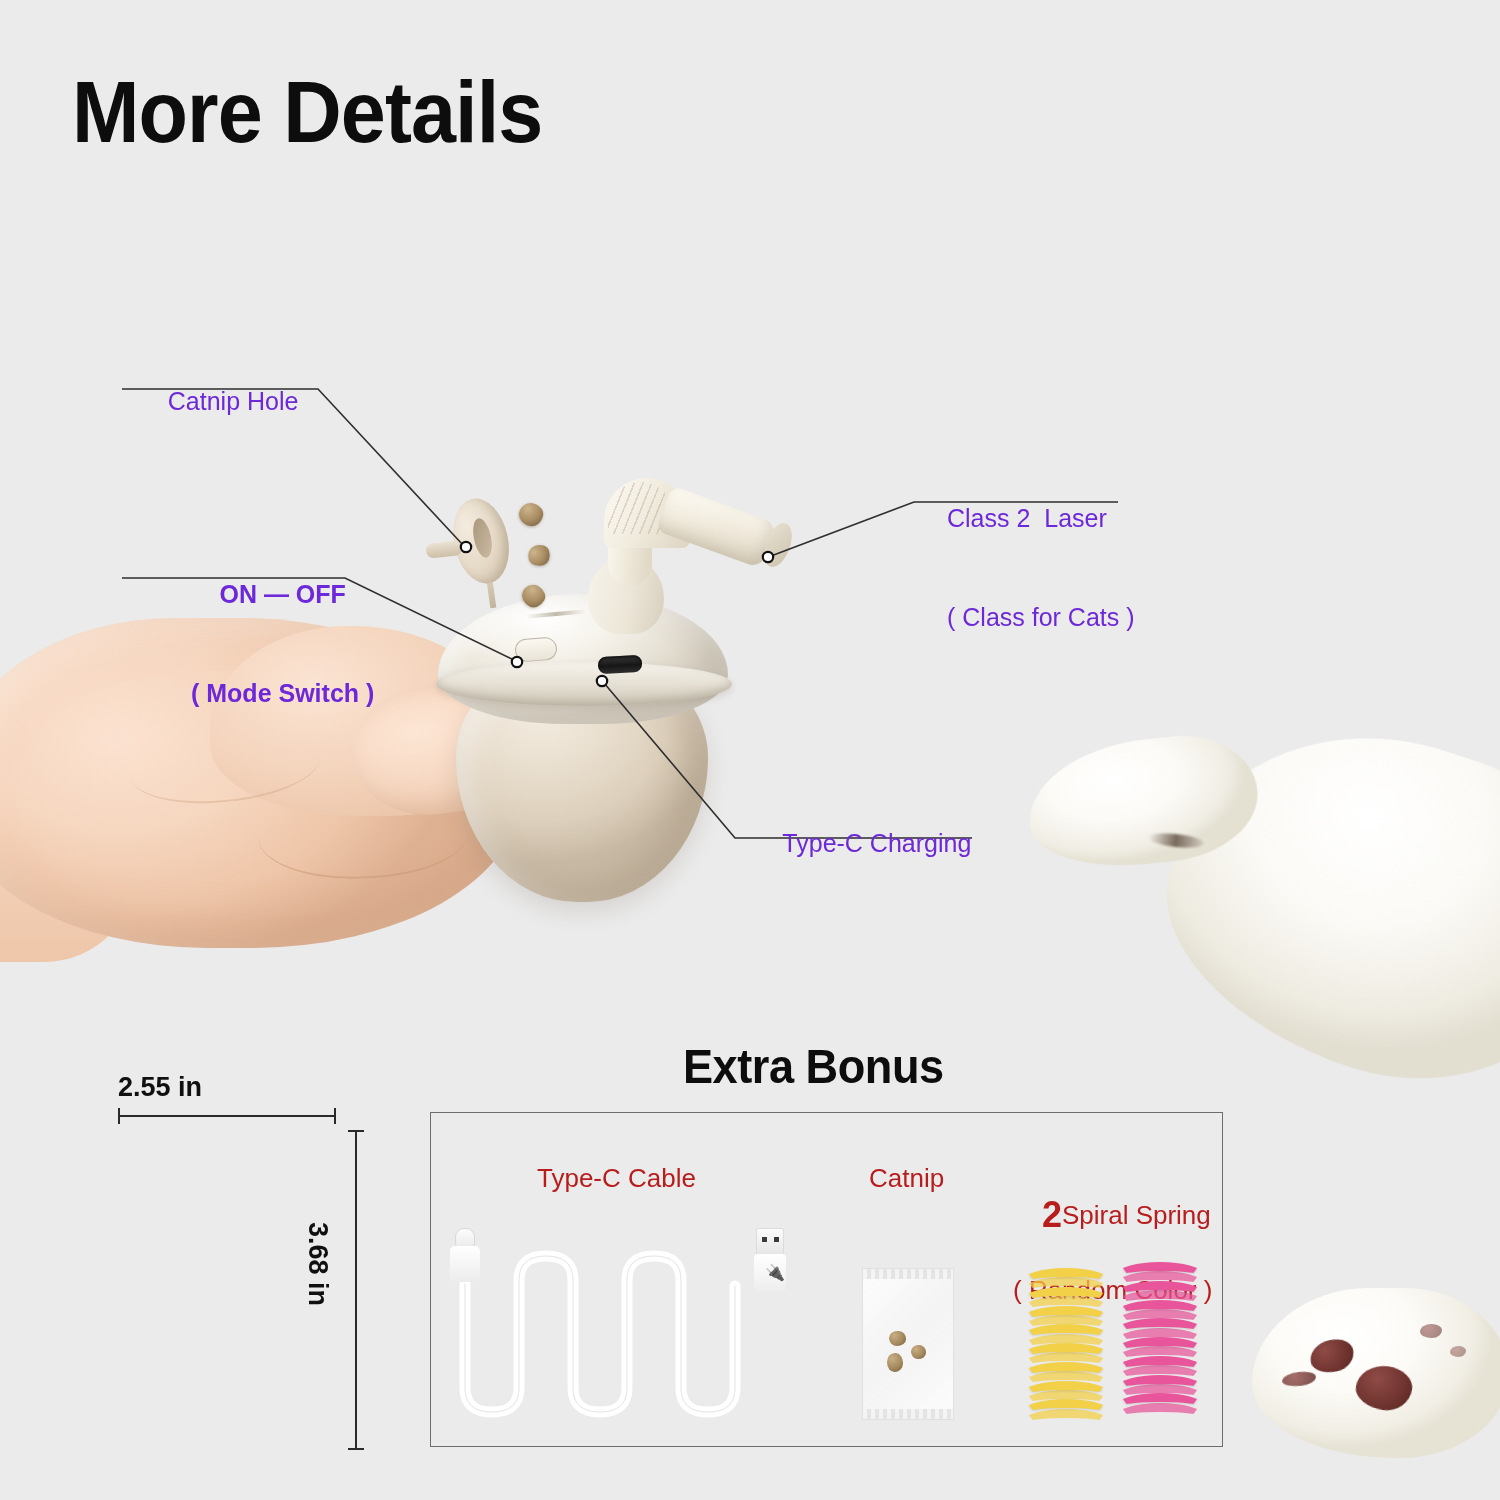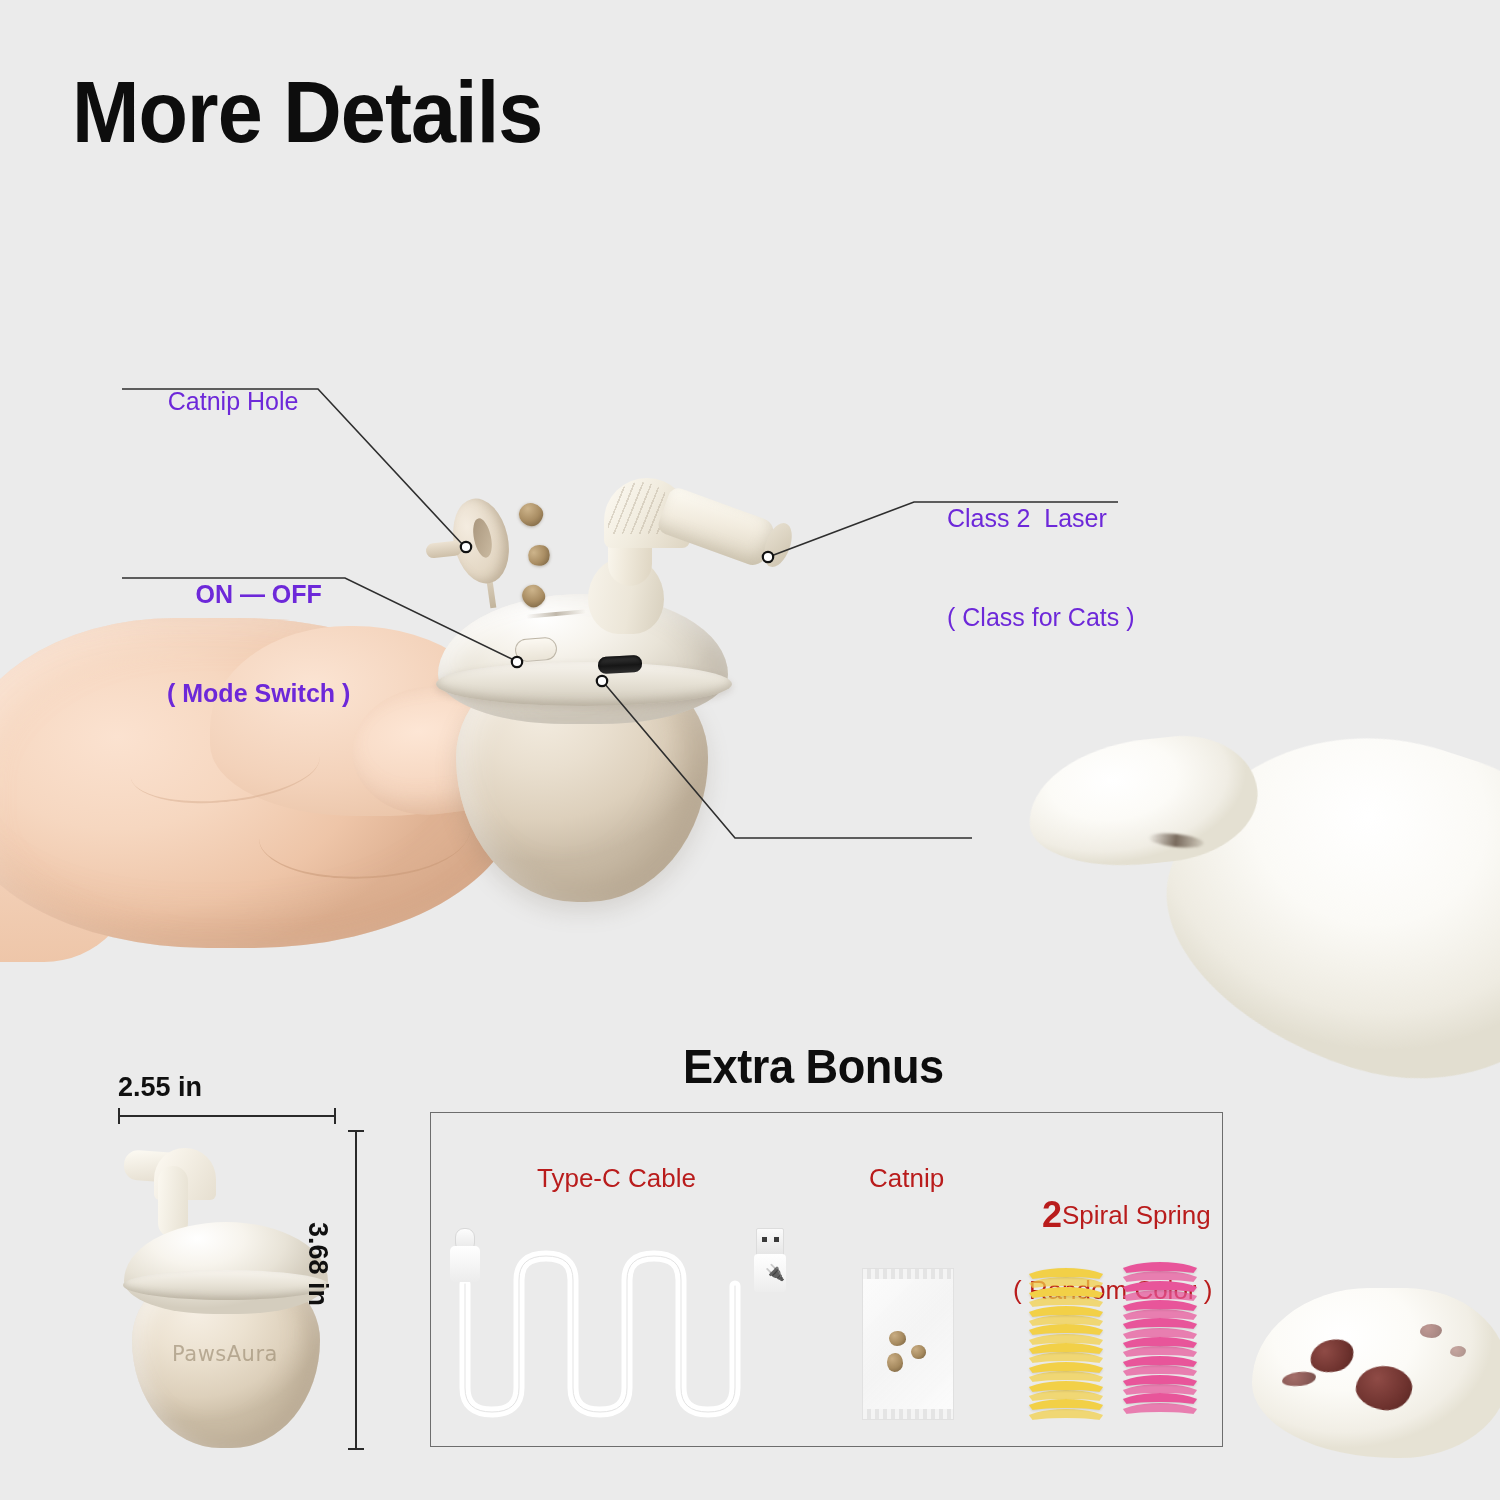--- a/index.html
+++ b/index.html
@@ -22,21 +22,21 @@
   }
   .bonus-title {
     position:absolute; left:683px; top:1039px;
     font-size:48px; font-weight:bold; letter-spacing:-0.5px;
     color:#0d0d0d;
     transform:scaleX(0.94); transform-origin:left top;
   }
 
   
   .callout { position:absolute; font-size:25px; line-height:1.32; color:#6d28d9; white-space:pre; }
-  .callout.bold { font-weight:bold; }
+  .callout.bold { font-weight:bold;margin-left:24px; }
   #cal-catnip   { left:140px; top:352px; }
   #cal-onoff    { left:167px; top:512px; font-weight:bold; text-align:center; }
   #cal-laser    { left:947px; top:436px; }
   #cal-typec    { left:755px; top:794px; }
 
   .leader { position:absolute; overflow:visible; pointer-events:none; }
 
   
   .device-big { position:absolute; left:418px; top:470px; width:360px; height:450px; }
 
@@ -420,20 +420,23 @@
   <div class="callout bold" id="cal-onoff">
     <div>ON — OFF</div>
     <div>( Mode Switch )</div>
   </div>
 
   <div class="callout" id="cal-laser">
     <div>Class 2  Laser</div>
     <div>( Class for Cats )</div>
   </div>
 
+  <div class="callout" id="cal-typec">
+    <span>Type-C Charging</span>
+  </div>
 
   <div class="paw-upper">
     <div class="leg"></div>
     <div class="foot"></div>
     <div class="toeline"></div>
   </div>
 
   <div class="paw-lower">
     <div class="foot"></div>
     <div class="bean" style="left:58px;top:52px;width:44px;height:32px;transform:rotate(-12deg);"></div>
@@ -445,30 +448,20 @@
 
   <div class="bonus-title">Extra Bonus</div>
 
   <div class="dim-label-w">2.55 in</div>
   <div class="dim-top">
     <div class="bar"></div>
     <div class="tick" style="left:0"></div>
     <div class="tick" style="right:0"></div>
   </div>
 
-  <div class="dim-product">
-    <div class="dp-arm-h"></div>
-    <div class="dp-arm-bend"></div>
-    <div class="dp-arm-v"></div>
-    <div class="dp-antenna"></div>
-    <div class="dp-egg"></div>
-    <div class="dp-cap"></div>
-    <div class="dp-rim"></div>
-    <div class="dp-logo">PawsAura</div>
-  </div>
 
   <div class="dim-right">
     <div class="bar"></div>
     <div class="tick" style="top:0"></div>
     <div class="tick" style="bottom:0"></div>
   </div>
   <div class="dim-label-h">3.68 in</div>
 
   <div class="bonus-panel"></div>
 

